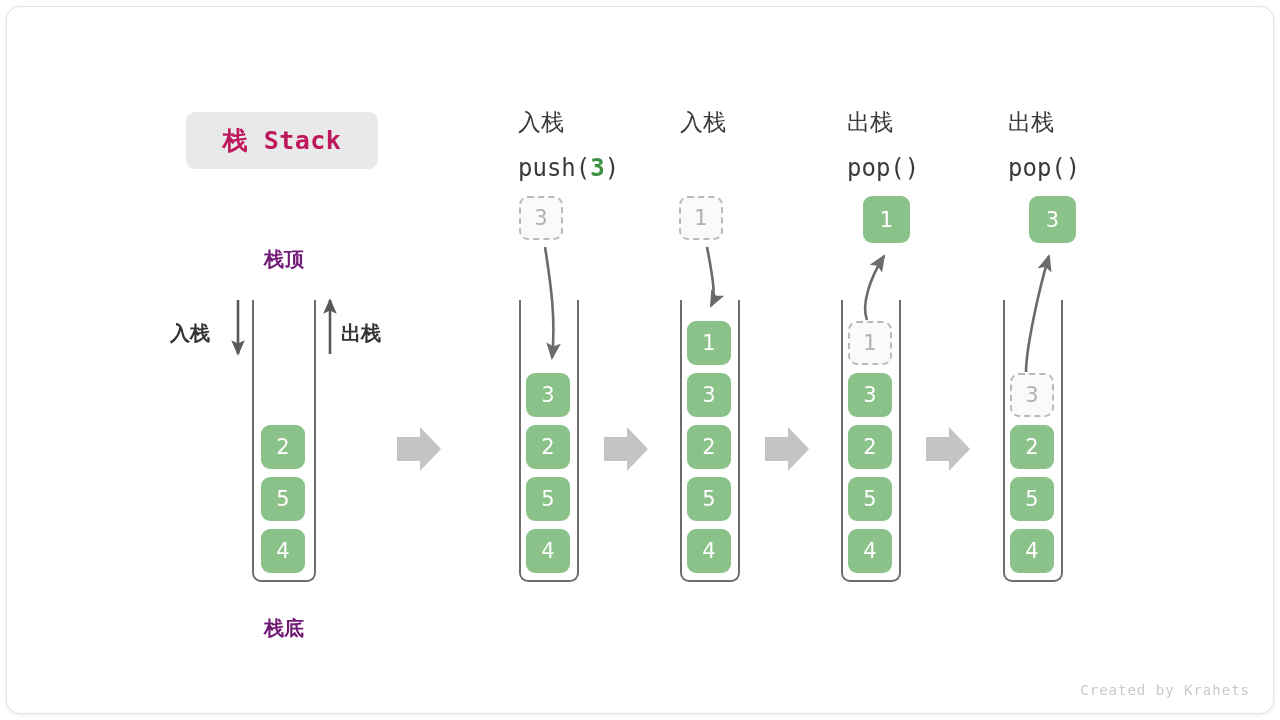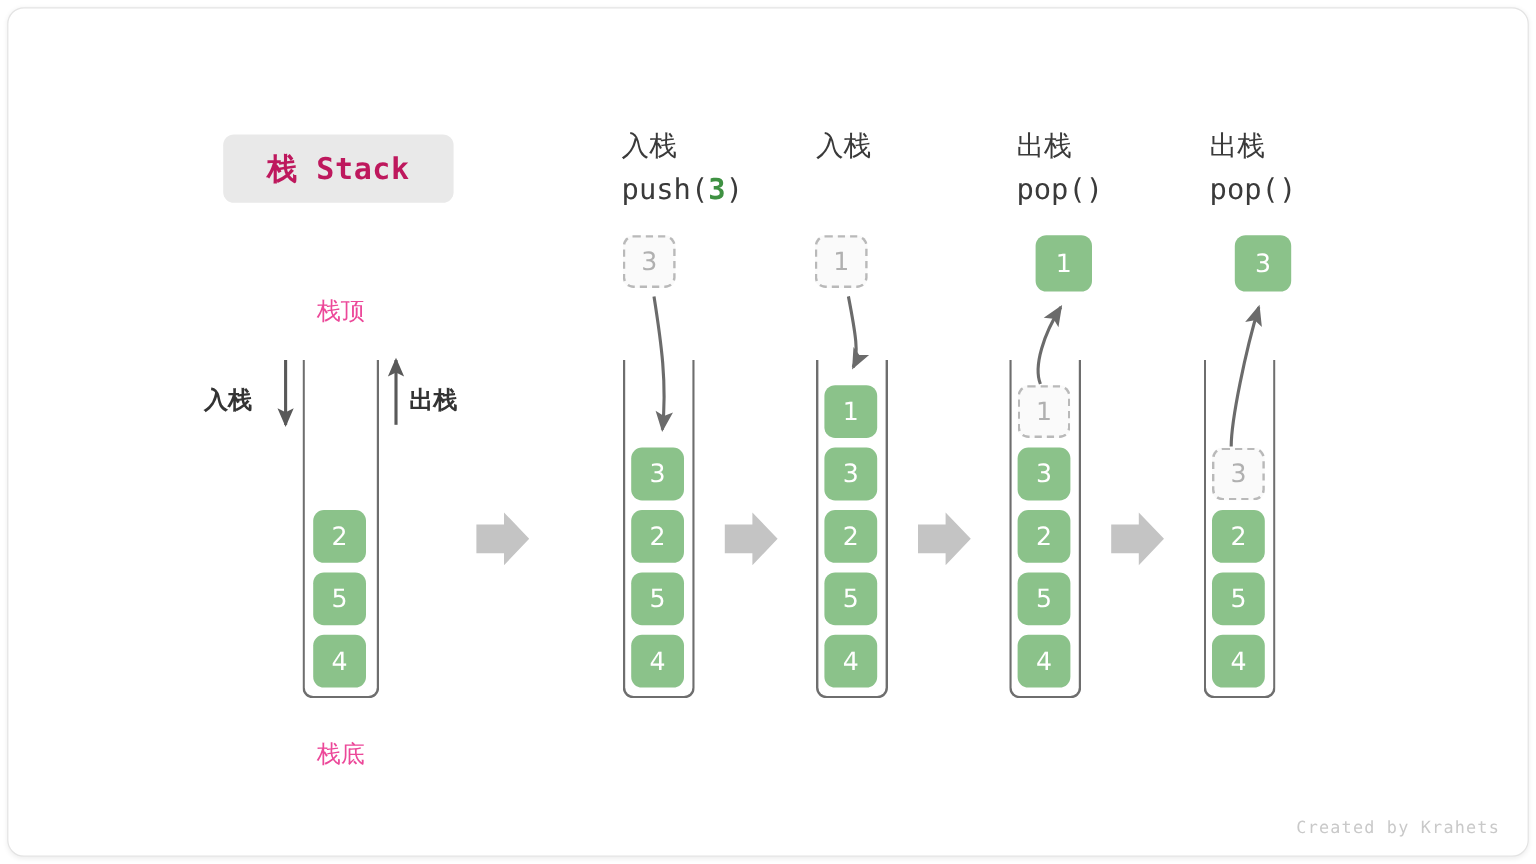--- a/index.html
+++ b/index.html
@@ -63,39 +63,39 @@
   .col-head .cn {
     font-size: 23px;
     font-weight: normal;
     font-family: "DejaVu Sans", "Liberation Sans", sans-serif;
     display: block;
   }
   .col-head .code {
     font-size: 24px;
     font-family: "DejaVu Sans Mono", "Liberation Mono", monospace;
     display: block;
-    margin-top: 6px;
+    margin-top: 16px;
     white-space: pre;
   }
   .code .num { color: #3f9142; font-weight: bold; }
 
   
   .side-label {
     position: absolute;
     font-size: 20px;
     font-weight: bold;
     color: #333333;
     font-family: "DejaVu Sans", "Liberation Sans", sans-serif;
     white-space: nowrap;
   }
   .cap-label {
     position: absolute;
     font-size: 20px;
-    font-weight: normal;
-    color: #ec4899;
+    font-weight: bold;
+    color: #701a75;
     font-family: "DejaVu Sans", "Liberation Sans", sans-serif;
     white-space: nowrap;
     text-align: center;
   }
 
   
   .stack-box {
     position: absolute;
     box-sizing: border-box;
     border: 2px solid #6e6e6e;

